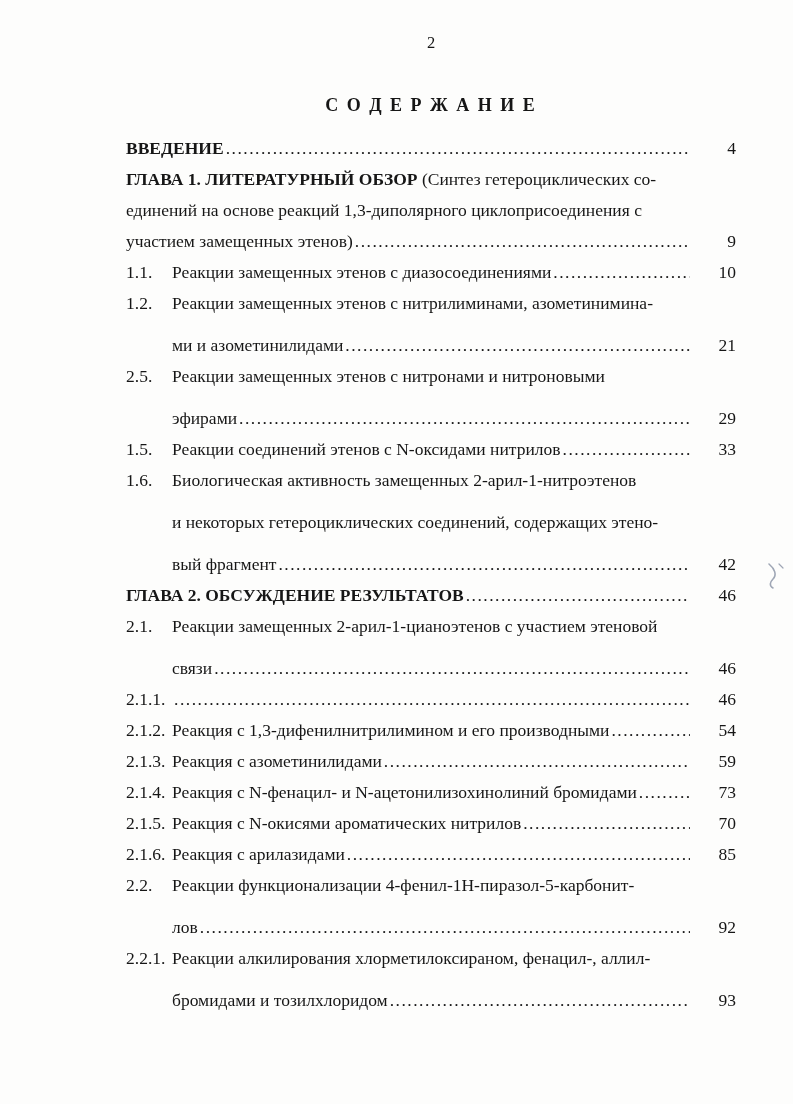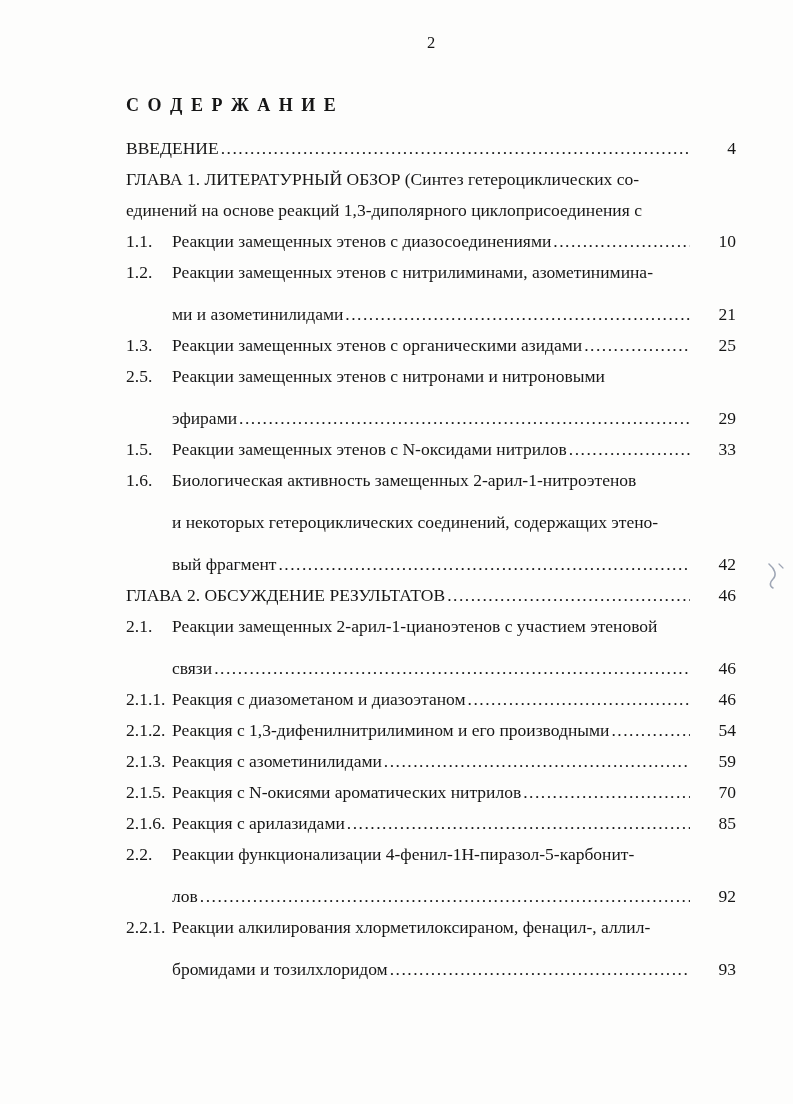--- a/index.html
+++ b/index.html
@@ -18,21 +18,21 @@
     font-family: "Liberation Serif", "DejaVu Serif", serif;
     color: #161616;
     overflow: hidden;
   }
   .page-number {
     text-align: center;
     font-size: 16.5px;
     margin-bottom: 42px;
   }
   .title {
-    text-align: left;
+    text-align: center;
     font-size: 18px;
     font-weight: bold;
     letter-spacing: 2px;
     margin-bottom: 17px;
   }
   .toc {
     font-size: 17.5px;
     line-height: 31px;
   }
   .entry .line {
@@ -44,21 +44,21 @@
     padding-left: 46px;
     margin-top: 11px;
   }
   .num {
     flex: none;
     display: inline-block;
     min-width: 46px;
     white-space: pre;
   }
   .bold {
-    font-weight: normal;
+    font-weight: bold;
     white-space: pre;
   }
   .text {
     white-space: pre;
     font-family: Liberation Serif, serif;
   }
   .leader {
     flex: 1 1 auto;
     min-width: 0;
     overflow: hidden;
@@ -97,20 +97,25 @@
         </div>
       </div>
       <div class="entry chapter">
         <div class="line">
           <span class="bold">ГЛАВА 1. ЛИТЕРАТУРНЫЙ ОБЗОР</span>
           <span class="text"> (Синтез гетероциклических со-</span>
         </div>
         <div class="line">
           <span class="text">единений на основе реакций 1,3-диполярного циклоприсоединения с</span>
         </div>
+        <div class="line">
+          <span class="text">участием замещенных этенов)</span>
+          <span class="leader"></span>
+          <span class="pagenum">9</span>
+        </div>
       </div>
       <div class="entry">
         <div class="line">
           <span class="num">1.1.</span>
           <span class="text">Реакции замещенных этенов с диазосоединениями</span>
           <span class="leader"></span>
           <span class="pagenum">10</span>
         </div>
       </div>
       <div class="entry">
@@ -119,41 +124,33 @@
           <span class="text">Реакции замещенных этенов с нитрилиминами, азометинимина-</span>
         </div>
         <div class="line cont">
           <span class="text">ми и азометинилидами</span>
           <span class="leader"></span>
           <span class="pagenum">21</span>
         </div>
       </div>
       <div class="entry">
         <div class="line">
-          <span class="num">1.3.</span>
-          <span class="text">Реакции замещенных этенов с органическими азидами</span>
-          <span class="leader"></span>
-          <span class="pagenum">25</span>
-        </div>
-      </div>
-      <div class="entry">
-        <div class="line">
           <span class="num">2.5.</span>
           <span class="text">Реакции замещенных этенов с нитронами и нитроновыми</span>
         </div>
         <div class="line cont">
           <span class="text">эфирами</span>
           <span class="leader"></span>
           <span class="pagenum">29</span>
         </div>
       </div>
       <div class="entry">
         <div class="line">
           <span class="num">1.5.</span>
-          <span class="text">Реакции замещенных этенов с N-оксидами нитрилов</span>
+          <span class="text">Реакции соединений этенов с N-оксидами нитрилов</span>
           <span class="leader"></span>
           <span class="pagenum">33</span>
         </div>
       </div>
       <div class="entry">
         <div class="line">
           <span class="num">1.6.</span>
           <span class="text">Биологическая активность замещенных 2-арил-1-нитроэтенов</span>
         </div>
         <div class="line cont">
@@ -180,39 +177,46 @@
         </div>
         <div class="line cont">
           <span class="text">связи</span>
           <span class="leader"></span>
           <span class="pagenum">46</span>
         </div>
       </div>
       <div class="entry">
         <div class="line">
           <span class="num">2.1.1.</span>
-          <span class="text">Реакция с диазометаном и диазоэтаном</span>
           <span class="leader"></span>
           <span class="pagenum">46</span>
         </div>
       </div>
       <div class="entry">
         <div class="line">
           <span class="num">2.1.2.</span>
           <span class="text">Реакция с 1,3-дифенилнитрилимином и его производными</span>
           <span class="leader"></span>
           <span class="pagenum">54</span>
         </div>
       </div>
       <div class="entry">
         <div class="line">
           <span class="num">2.1.3.</span>
           <span class="text">Реакция с азометинилидами</span>
           <span class="leader"></span>
           <span class="pagenum">59</span>
+        </div>
+      </div>
+      <div class="entry">
+        <div class="line">
+          <span class="num">2.1.4.</span>
+          <span class="text">Реакция с N-фенацил- и N-ацетонилизохинолиний бромидами</span>
+          <span class="leader"></span>
+          <span class="pagenum">73</span>
         </div>
       </div>
       <div class="entry">
         <div class="line">
           <span class="num">2.1.5.</span>
           <span class="text">Реакция с N-окисями ароматических нитрилов</span>
           <span class="leader"></span>
           <span class="pagenum">70</span>
         </div>
       </div>

